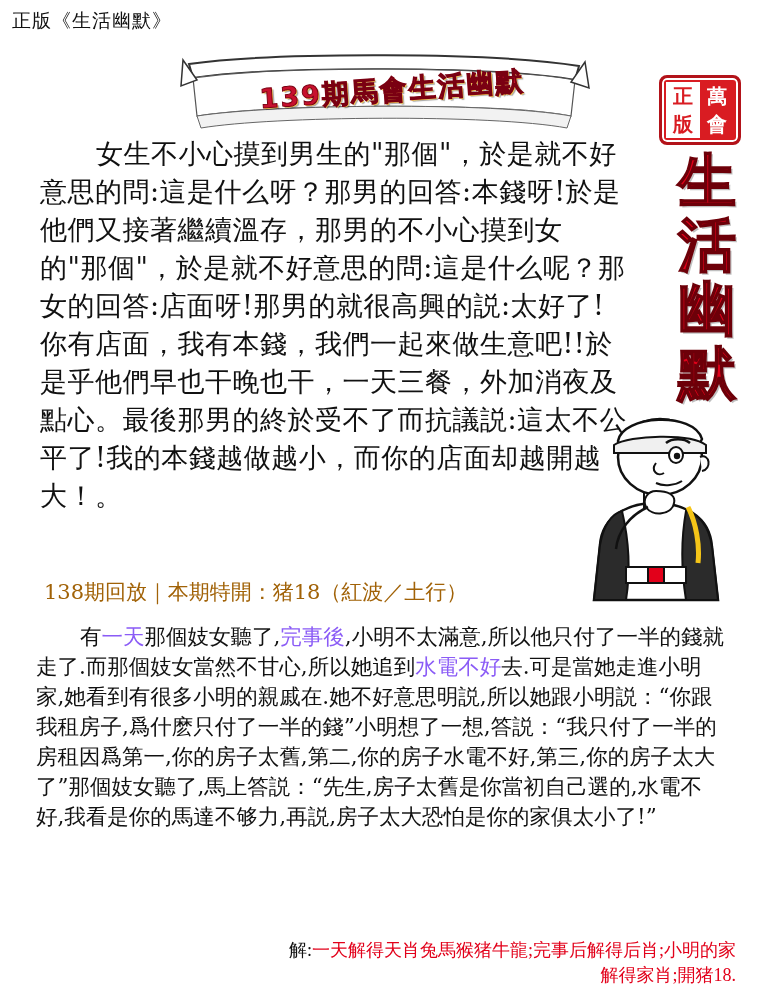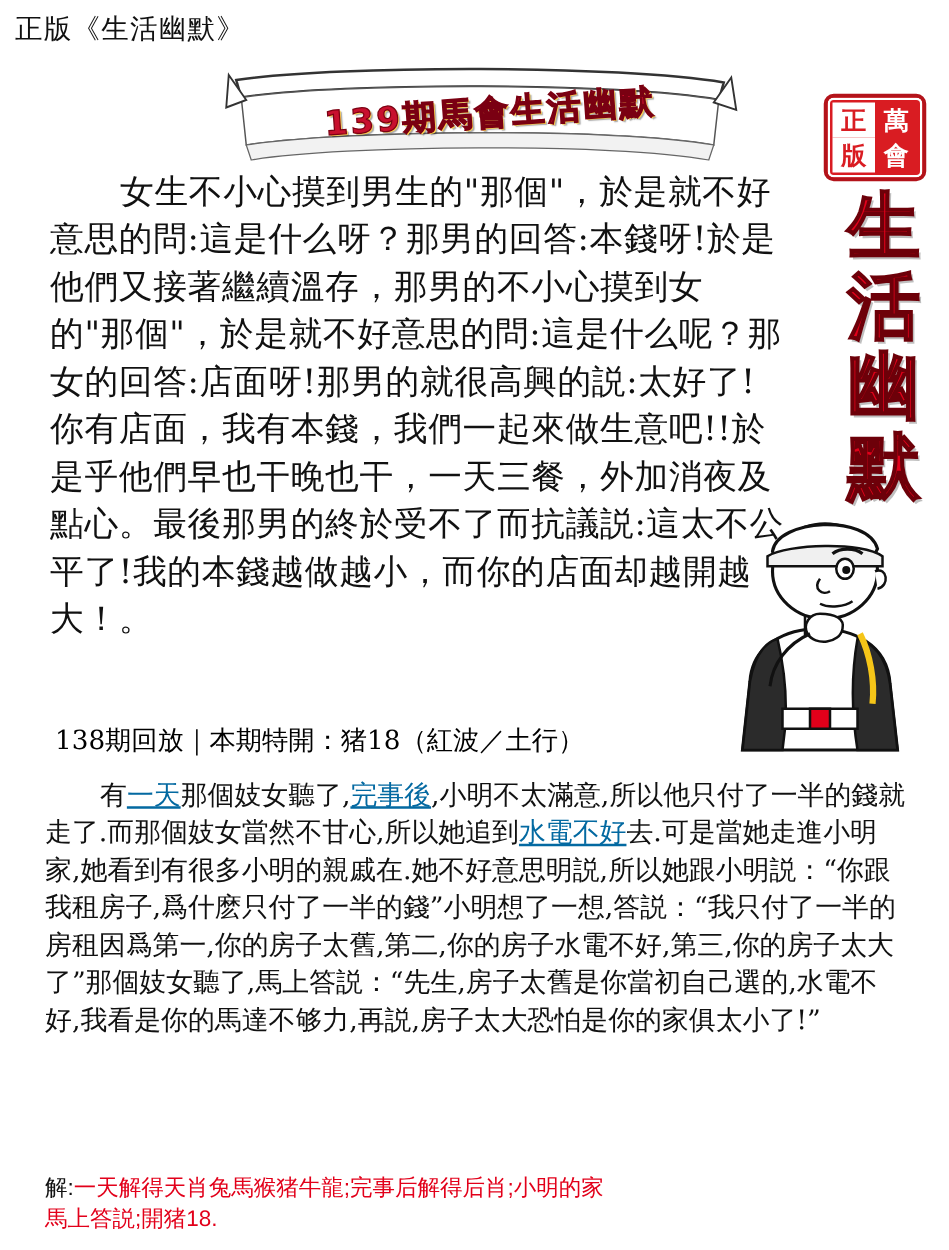--- a/index.html
+++ b/index.html
@@ -14,21 +14,21 @@
     overflow: hidden;
     font-family: "DejaVu Serif", "Liberation Serif", serif;
     color: #000;
   }
 
   
   .top-header {
     position: absolute;
     left: 12px;
     top: 8px;
-    font-size: 22px;
+    font-size: 19px;
     font-family: "DejaVu Serif", "Liberation Serif", serif;
     color: #111;
     letter-spacing: 1px;
     white-space: nowrap;
   }
 
   
   .banner {
     position: absolute;
     left: 175px;
@@ -130,49 +130,50 @@
     width: 190px;
     height: 215px;
   }
 
   
   .info-line {
     position: absolute;
     left: 44px;
     top: 578px;
     font-size: 21px;
-    color: #000000;
+    color: #a16207;
     font-family: "DejaVu Serif", "Liberation Serif", serif;
     white-space: nowrap;
   }
 
   
   .article-bottom {
     position: absolute;
     left: 36px;
     top: 622px;
     width: 690px;
     font-size: 21.5px;
     line-height: 30px;
     color: #111;
     text-indent: 44px;
     font-family: "DejaVu Serif", "Liberation Serif", serif;
   }
-  .article-bottom .hl { color: #0369a1; text-decoration: underline; }
+  .article-bottom .hl { color: #8b5cf6; }
 
   
   .solution {
     position: absolute;
     left: 36px;
     top: 938px;
     width: 700px;
     font-size: 18px;
     line-height: 25px;
-    font-family: Liberation Sans, sans-serif;
-    color: #111;
+    font-family: Liberation Serif, serif;
+    color: #111;
+    text-align: right;
   }
   .solution .sol-red { color: #e2001a; }
 </style>
 </head>
 <body>
 
 <div class="top-header">正版《生活幽默》</div>
 
 <div class="banner">
   <svg width="420" height="90" viewBox="0 0 420 90">
@@ -240,14 +241,14 @@
 </div>
 
 <div class="info-line">138期回放｜本期特開：猪18（紅波／土行）</div>
 
 <div class="article-bottom">
   <span>有</span><span class="hl">一天</span><span>那個妓女聽了,</span><span class="hl">完事後</span><span>,小明不太滿意,所以他只付了一半的錢就走了.而那個妓女當然不甘心,所以她追到</span><span class="hl">水電不好</span><span>去.可是當她走進小明家,她看到有很多小明的親戚在.她不好意思明説,所以她跟小明説：“你跟我租房子,爲什麽只付了一半的錢”小明想了一想,答説：“我只付了一半的房租因爲第一,你的房子太舊,第二,你的房子水電不好,第三,你的房子太大了”那個妓女聽了,馬上答説：“先生,房子太舊是你當初自己選的,水電不好,我看是你的馬達不够力,再説,房子太大恐怕是你的家俱太小了!”</span>
 </div>
 
 <div class="solution">
   <div><span>解:</span><span class="sol-red">一天解得天肖兔馬猴猪牛龍;完事后解得后肖;小明的家</span></div>
-  <div><span class="sol-red">馬上答説;開猪18.</span></div>
+  <div><span class="sol-red">解得家肖;開猪18.</span></div>
 </div>
 
 </body></html>

